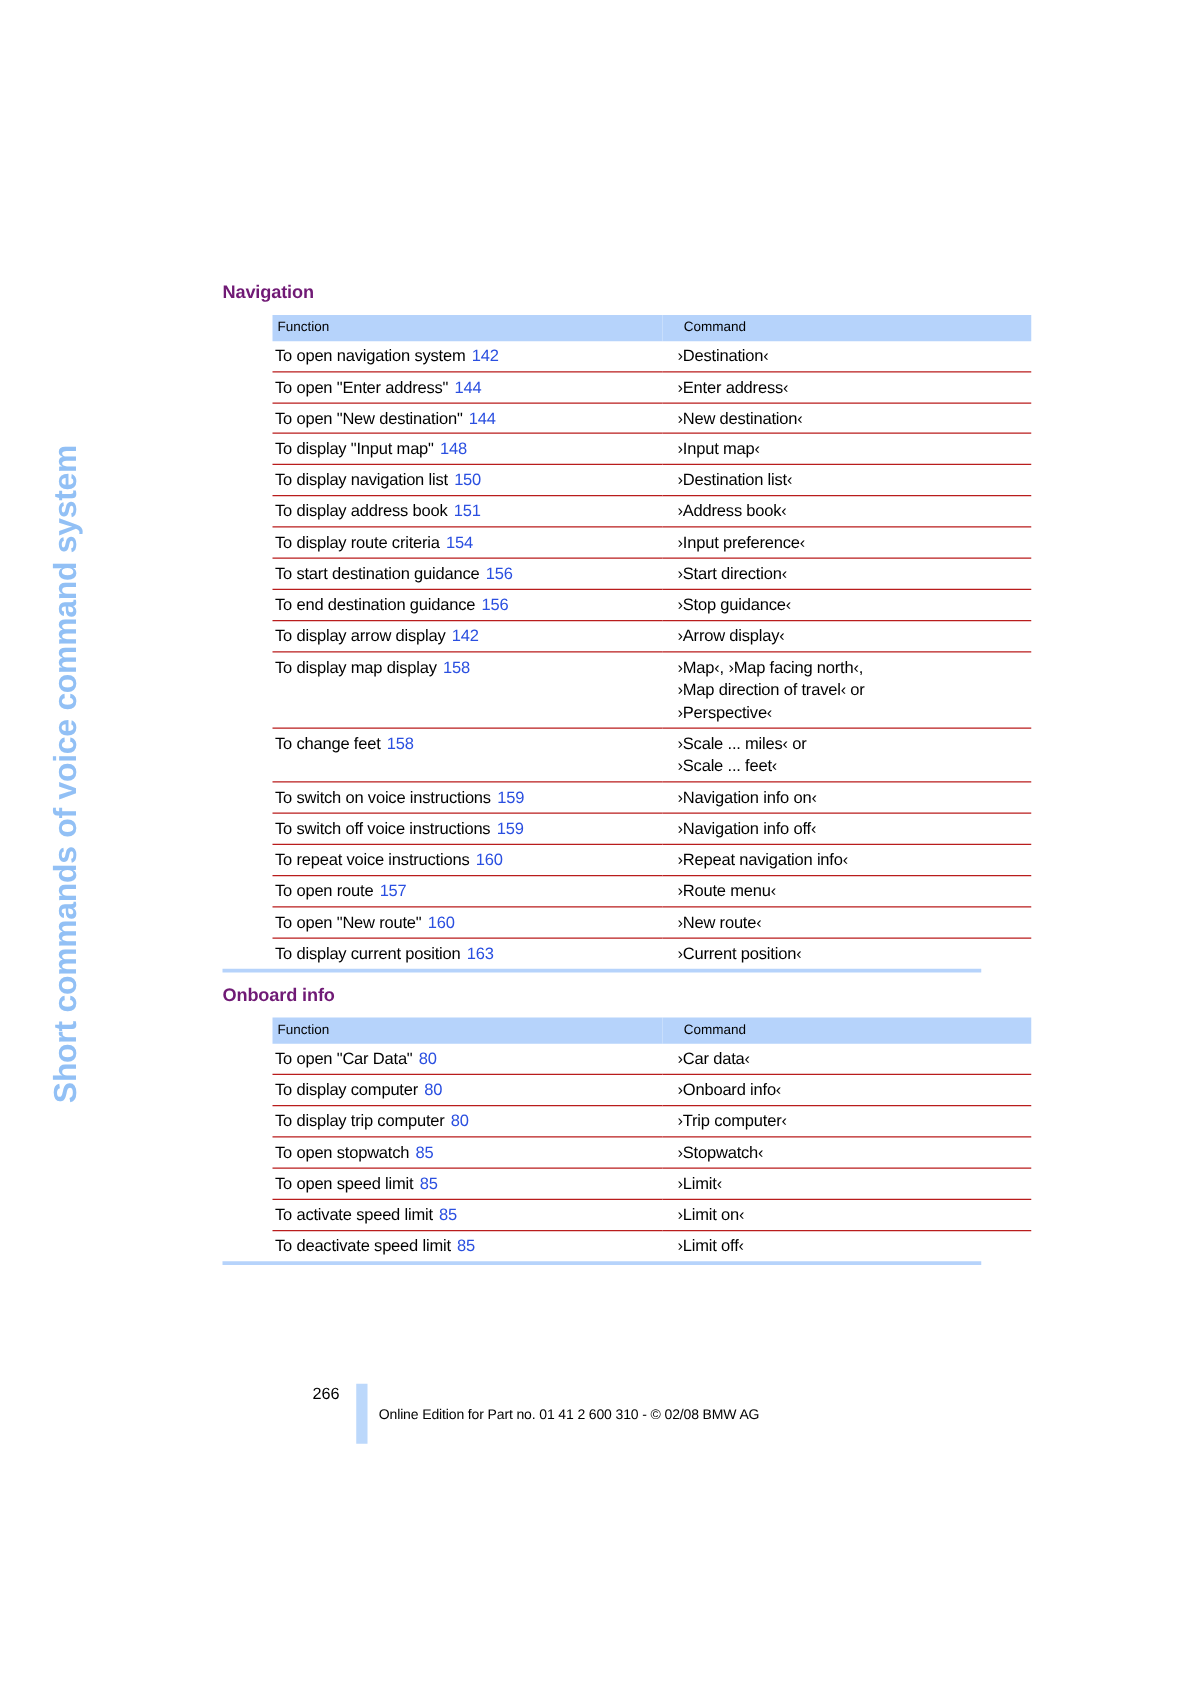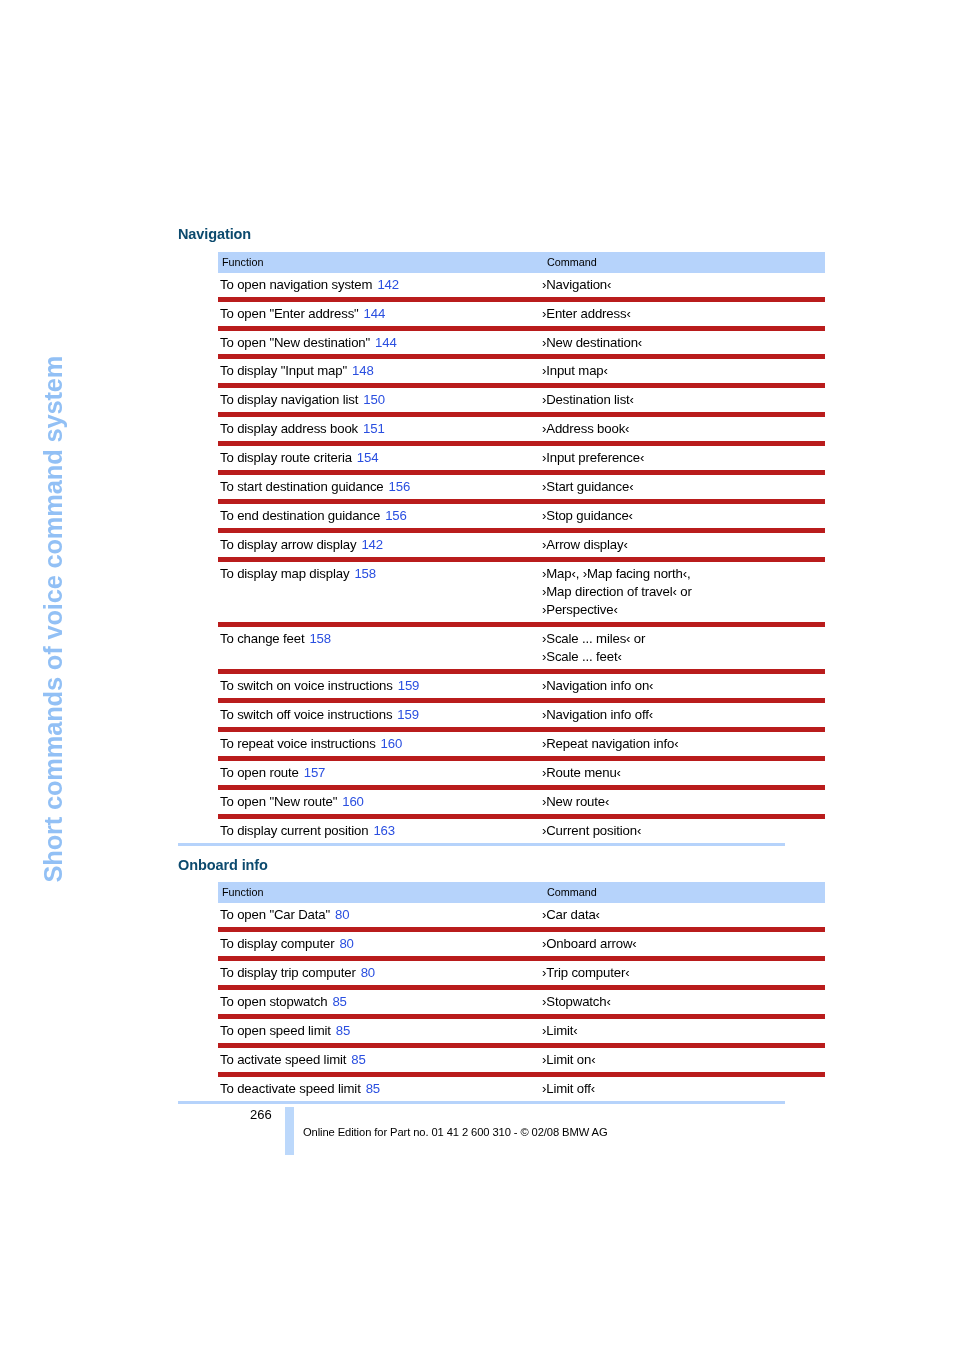--- a/index.html
+++ b/index.html
@@ -44,21 +44,21 @@
   .content {
     position: absolute;
     left: 178px;
     top: 226px;
     width: 607px;
   }
 
   .section-heading {
     font-size: 14.5px;
     font-weight: bold;
-    color: #0c4a6e;
+    color: #701a75;
     letter-spacing: -0.1px;
     margin: 0 0 9px 0;
     line-height: 1.15;
   }
   .section-2 {
     margin-top: 11px;
   }
 
   table.cmd-table {
     width: 607px;
@@ -78,21 +78,21 @@
     padding: 4px 0 4px 4px;
     line-height: 1.2;
     color: #000;
     border: none;
   }
   table.cmd-table thead th.th-cmd {
     padding-left: 17px;
   }
 
   table.cmd-table tbody td {
-    border-bottom: 5px solid #b91c1c;
+    border-bottom: 1px solid #b91c1c;
     padding: 3px 0 3px 2px;
     vertical-align: top;
     line-height: 1.36;
     letter-spacing: -0.15px;
   }
   table.cmd-table tbody td.td-cmd {
     padding-left: 12px;
     white-space: pre-line;
   }
   table.cmd-table tbody tr:last-child td {
@@ -164,21 +164,21 @@
       </colgroup>
     <thead>
       <tr>
         <th class="th-func">Function</th>
         <th class="th-cmd">Command</th>
       </tr>
     </thead>
     <tbody>
         <tr>
           <td class="td-func"><span>To open navigation system</span><span class="page-ref">142</span></td>
-          <td class="td-cmd">›Navigation‹</td>
+          <td class="td-cmd">›Destination‹</td>
         </tr>
         <tr>
           <td class="td-func"><span>To open "Enter address"</span><span class="page-ref">144</span></td>
           <td class="td-cmd">›Enter address‹</td>
         </tr>
         <tr>
           <td class="td-func"><span>To open "New destination"</span><span class="page-ref">144</span></td>
           <td class="td-cmd">›New destination‹</td>
         </tr>
         <tr>
@@ -192,21 +192,21 @@
         <tr>
           <td class="td-func"><span>To display address book</span><span class="page-ref">151</span></td>
           <td class="td-cmd">›Address book‹</td>
         </tr>
         <tr>
           <td class="td-func"><span>To display route criteria</span><span class="page-ref">154</span></td>
           <td class="td-cmd">›Input preference‹</td>
         </tr>
         <tr>
           <td class="td-func"><span>To start destination guidance</span><span class="page-ref">156</span></td>
-          <td class="td-cmd">›Start guidance‹</td>
+          <td class="td-cmd">›Start direction‹</td>
         </tr>
         <tr>
           <td class="td-func"><span>To end destination guidance</span><span class="page-ref">156</span></td>
           <td class="td-cmd">›Stop guidance‹</td>
         </tr>
         <tr>
           <td class="td-func"><span>To display arrow display</span><span class="page-ref">142</span></td>
           <td class="td-cmd">›Arrow display‹</td>
         </tr>
         <tr>
@@ -261,21 +261,21 @@
         <th class="th-cmd">Command</th>
       </tr>
     </thead>
     <tbody>
         <tr>
           <td class="td-func"><span>To open "Car Data"</span><span class="page-ref">80</span></td>
           <td class="td-cmd">›Car data‹</td>
         </tr>
         <tr>
           <td class="td-func"><span>To display computer</span><span class="page-ref">80</span></td>
-          <td class="td-cmd">›Onboard arrow‹</td>
+          <td class="td-cmd">›Onboard info‹</td>
         </tr>
         <tr>
           <td class="td-func"><span>To display trip computer</span><span class="page-ref">80</span></td>
           <td class="td-cmd">›Trip computer‹</td>
         </tr>
         <tr>
           <td class="td-func"><span>To open stopwatch</span><span class="page-ref">85</span></td>
           <td class="td-cmd">›Stopwatch‹</td>
         </tr>
         <tr>

